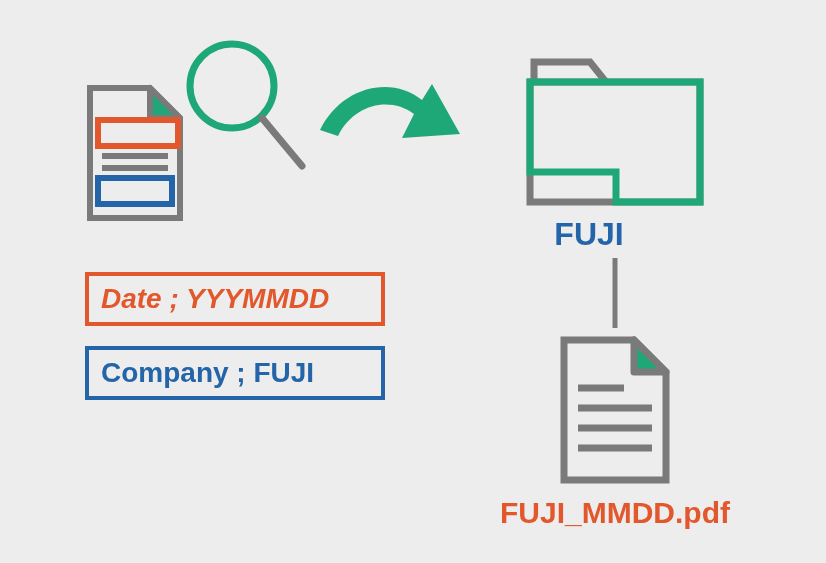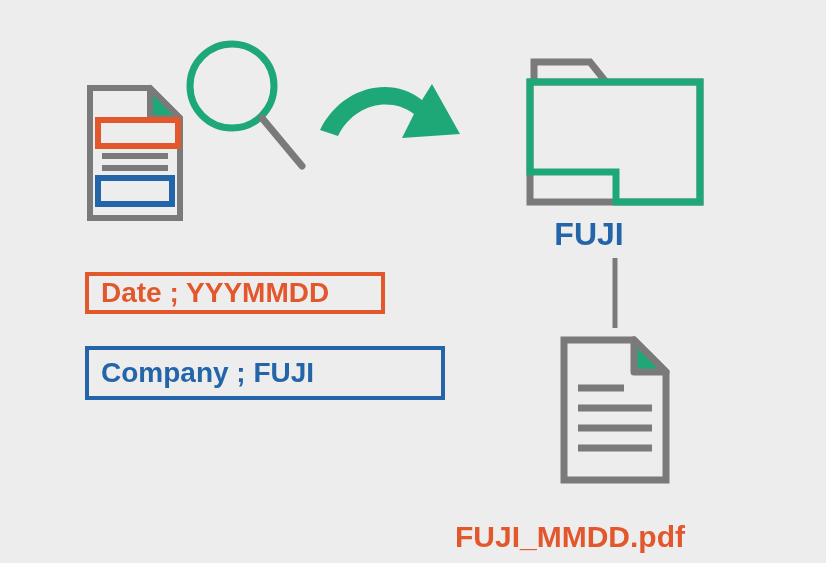--- a/index.html
+++ b/index.html
@@ -19,47 +19,48 @@
     position: absolute;
     border: 4px solid;
     display: flex;
     align-items: center;
     padding: 6px 12px;
     font-size: 28px;
     font-weight: bold;
   }
   .meta-date {
     left: 85px; top: 272px;
-    width: 300px; height: 42px;
+    width: 300px; height: 54px;
     border-color: #e2582c;
     color: #e2582c;
+    font-style: italic;
   }
   .meta-company {
     left: 85px; top: 346px;
-    width: 360px; height: 54px;
+    width: 300px; height: 54px;
     border-color: #2365a8;
     color: #2365a8;
   }
 
   
   .folder-label {
     position: absolute;
     left: 499px; top: 216px;
     width: 180px;
     text-align: center;
     color: #2365a8;
     font-size: 32px;
     font-weight: bold;
   }
   
   .file-label {
     position: absolute;
-    left: 455px; top: 520px;
+    left: 455px; top: 496px;
     width: 320px;
-    text-align: left;
+    text-align: center;
     color: #e2582c;
     font-size: 30px;
     font-weight: bold;
   }
 </style>
 </head>
 <body>
 
 <div class="canvas">
 

